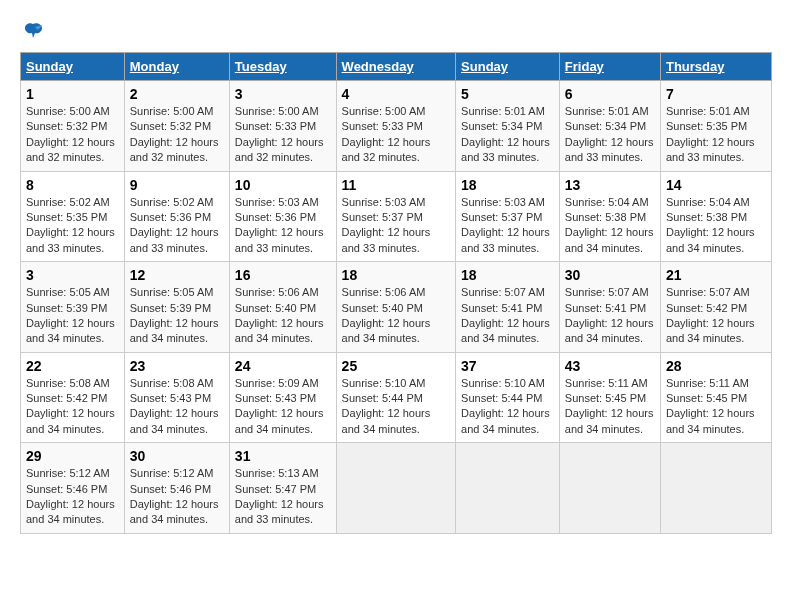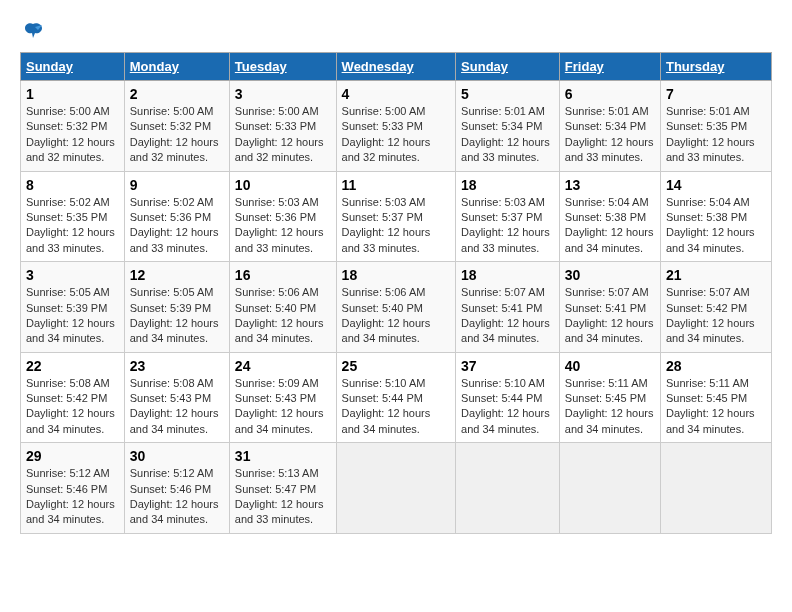--- a/index.html
+++ b/index.html
@@ -172,21 +172,21 @@
         <td><span class="day-num">22</span>
         <span class="day-info">Sunrise: 5:08 AM<br>Sunset: 5:42 PM<br>Daylight: 12 hours and 34 minutes.</span></td>
         <td><span class="day-num">23</span>
         <span class="day-info">Sunrise: 5:08 AM<br>Sunset: 5:43 PM<br>Daylight: 12 hours and 34 minutes.</span></td>
         <td><span class="day-num">24</span>
         <span class="day-info">Sunrise: 5:09 AM<br>Sunset: 5:43 PM<br>Daylight: 12 hours and 34 minutes.</span></td>
         <td><span class="day-num">25</span>
         <span class="day-info">Sunrise: 5:10 AM<br>Sunset: 5:44 PM<br>Daylight: 12 hours and 34 minutes.</span></td>
         <td><span class="day-num">37</span>
         <span class="day-info">Sunrise: 5:10 AM<br>Sunset: 5:44 PM<br>Daylight: 12 hours and 34 minutes.</span></td>
-        <td><span class="day-num">40</span>
+        <td><span class="day-num">43</span>
         <span class="day-info">Sunrise: 5:11 AM<br>Sunset: 5:45 PM<br>Daylight: 12 hours and 34 minutes.</span></td>
         <td><span class="day-num">28</span>
         <span class="day-info">Sunrise: 5:11 AM<br>Sunset: 5:45 PM<br>Daylight: 12 hours and 34 minutes.</span></td>
       </tr>
       <tr>
         <td><span class="day-num">29</span>
         <span class="day-info">Sunrise: 5:12 AM<br>Sunset: 5:46 PM<br>Daylight: 12 hours and 34 minutes.</span></td>
         <td><span class="day-num">30</span>
         <span class="day-info">Sunrise: 5:12 AM<br>Sunset: 5:46 PM<br>Daylight: 12 hours and 34 minutes.</span></td>
         <td><span class="day-num">31</span>

